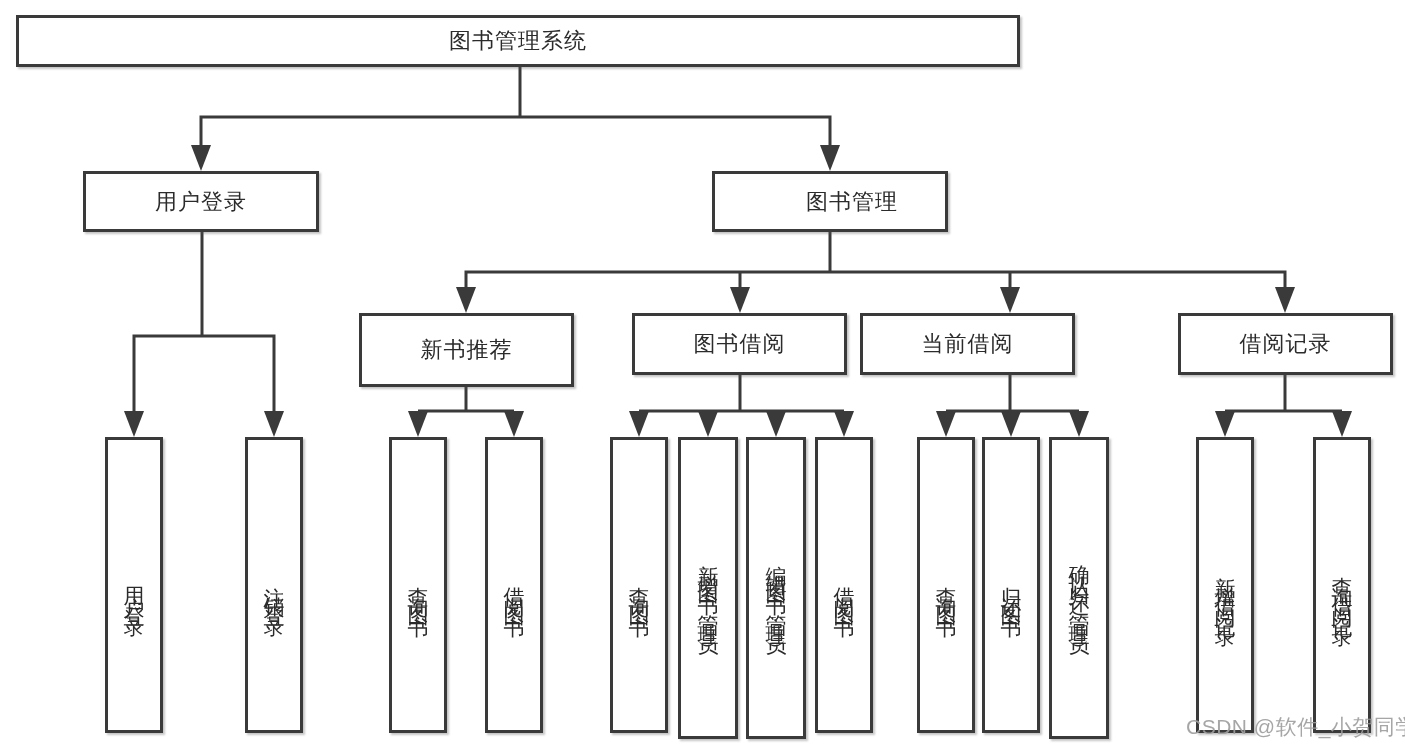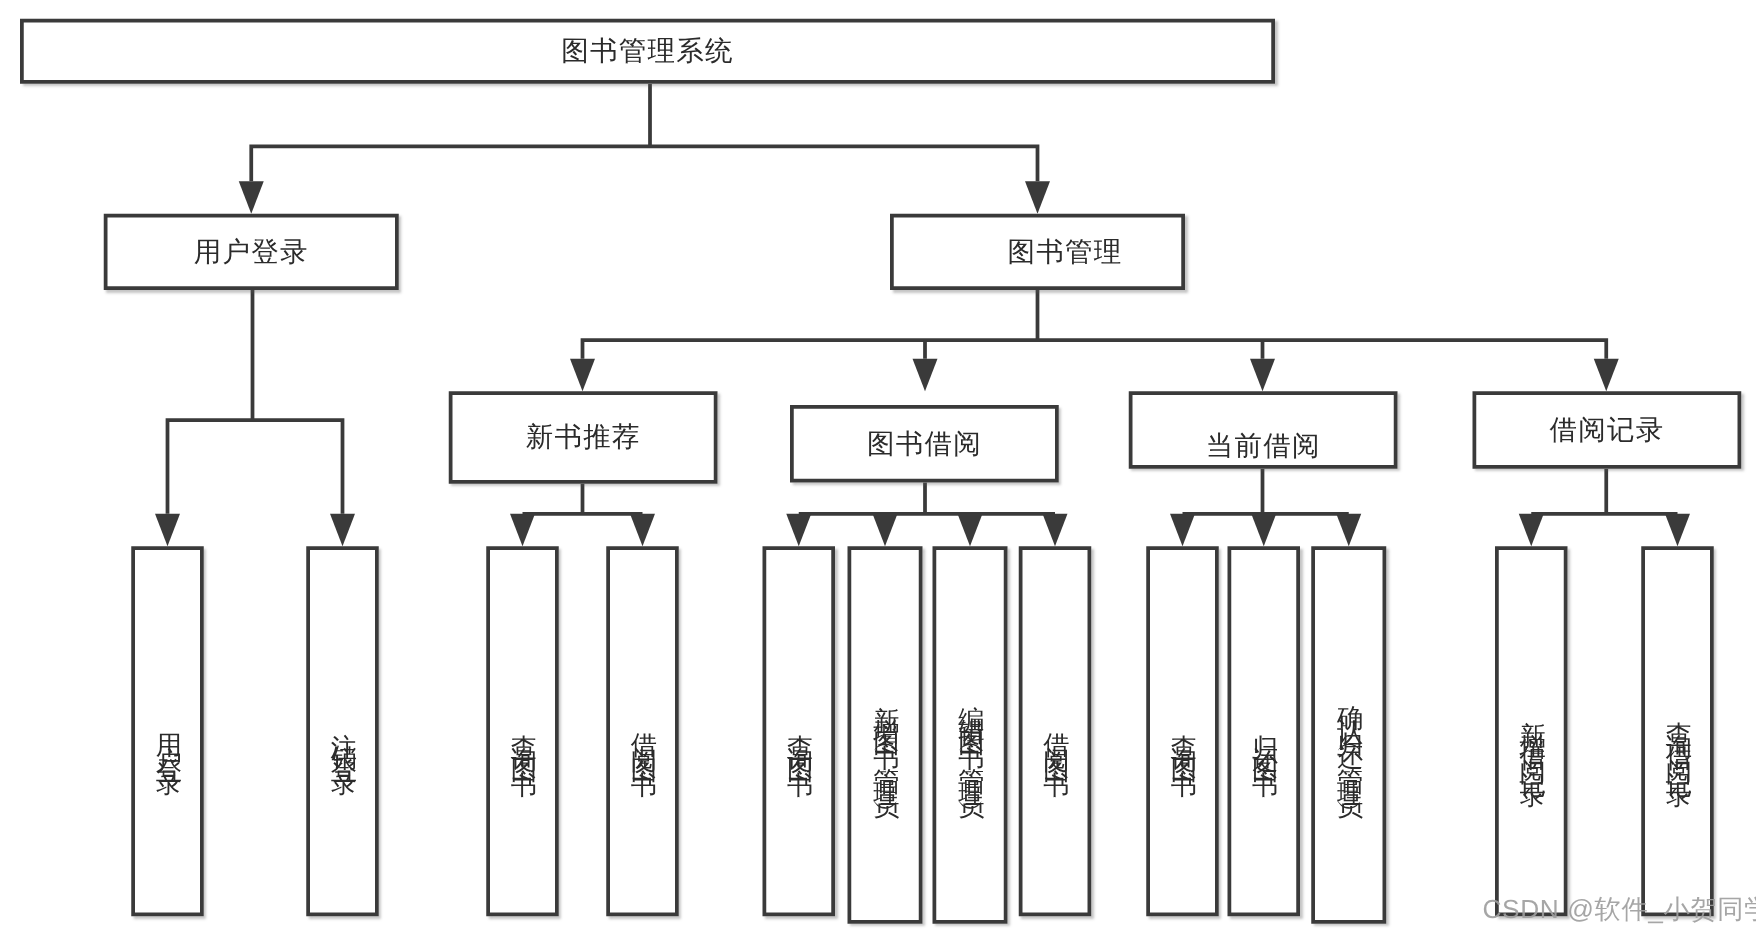--- a/index.html
+++ b/index.html
@@ -128,24 +128,24 @@
   <div class="node" style="left:83px; top:171px; width:236px; height:61px;">
     <span class="hlabel">用户登录</span>
   </div>
   <div class="node" style="left:712px; top:171px; width:236px; height:61px;padding-left:44px;">
     <span class="hlabel">图书管理</span>
   </div>
 
   <div class="node" style="left:359px; top:313px; width:215px; height:74px;font-family:Liberation Mono, monospace;">
     <span class="hlabel">新书推荐</span>
   </div>
-  <div class="node" style="left:632px; top:313px; width:215px; height:62px;margin-top:11px;">
+  <div class="node" style="left:632px; top:313px; width:215px; height:62px;">
     <span class="hlabel">图书借阅</span>
   </div>
-  <div class="node" style="left:903px; top:313px; width:215px; height:62px;align-items:flex-end;">
+  <div class="node" style="left:860px; top:313px; width:215px; height:62px;">
     <span class="hlabel">当前借阅</span>
   </div>
   <div class="node" style="left:1178px; top:313px; width:215px; height:62px;">
     <span class="hlabel">借阅记录</span>
   </div>
 
   <div class="node" style="left:105px; top:437px; width:58px; height:296px;">
     <span class="vtext">用户登录</span>
   </div>
   <div class="node" style="left:245px; top:437px; width:58px; height:296px;">

